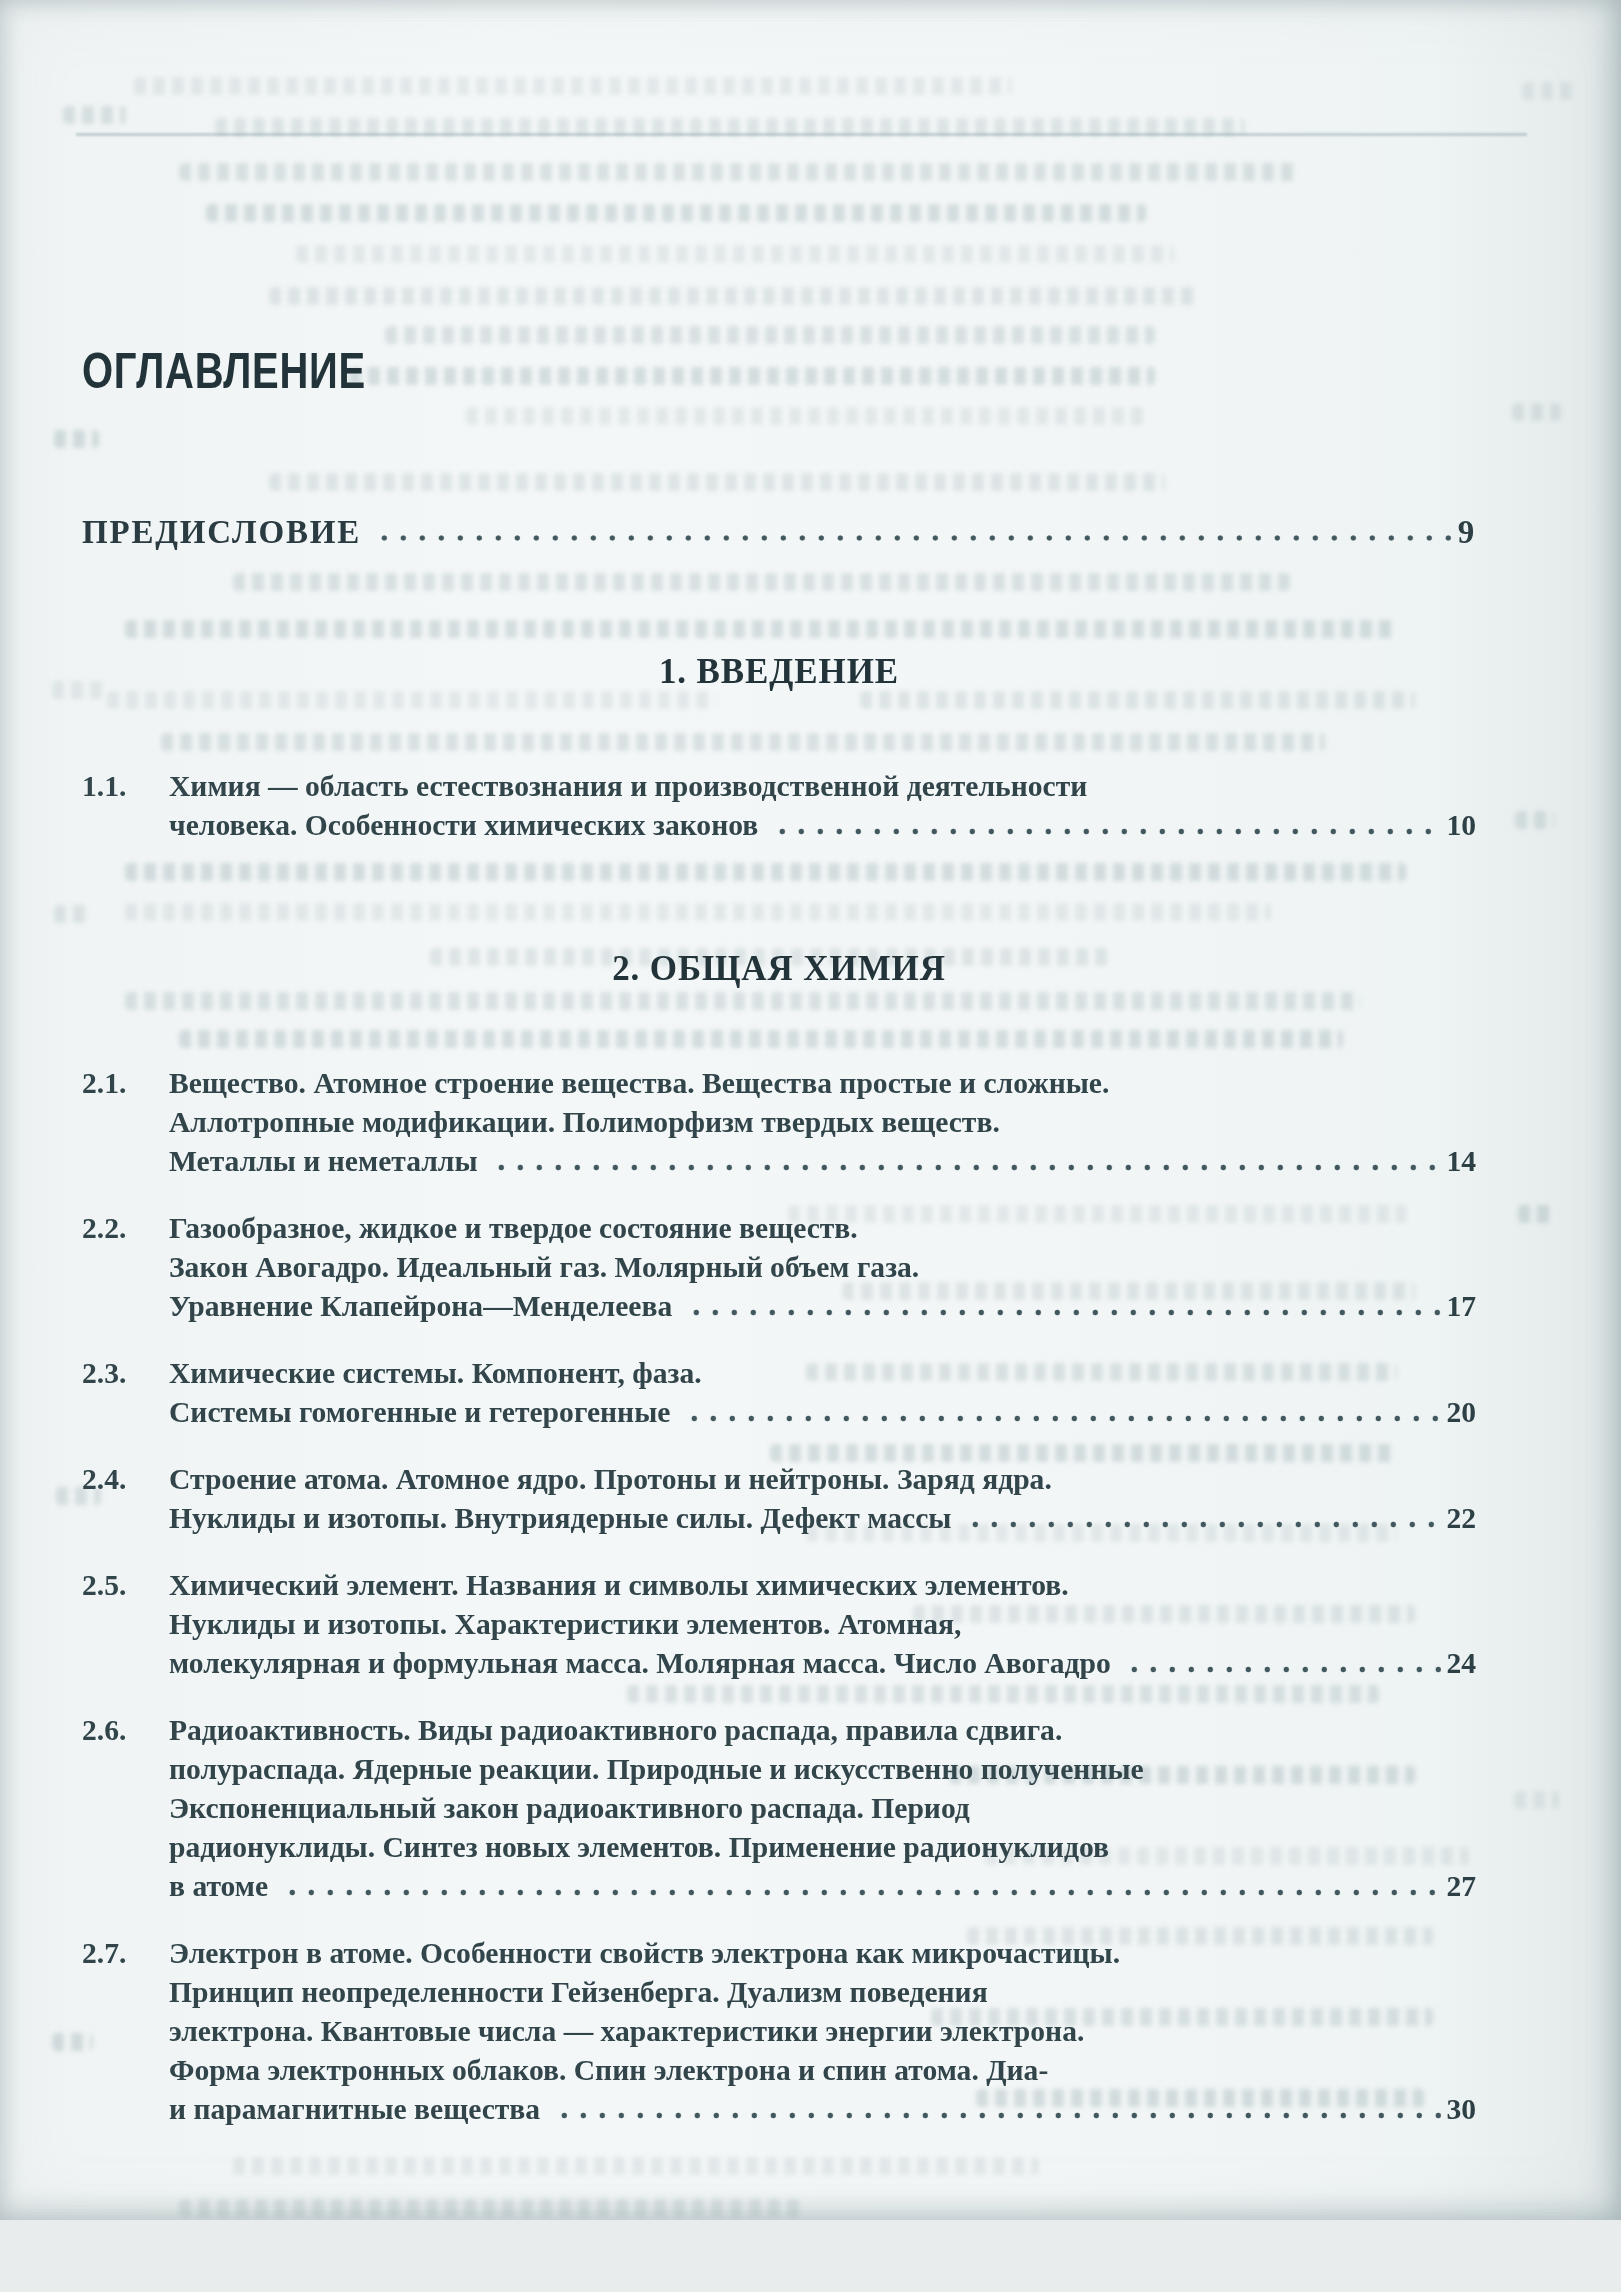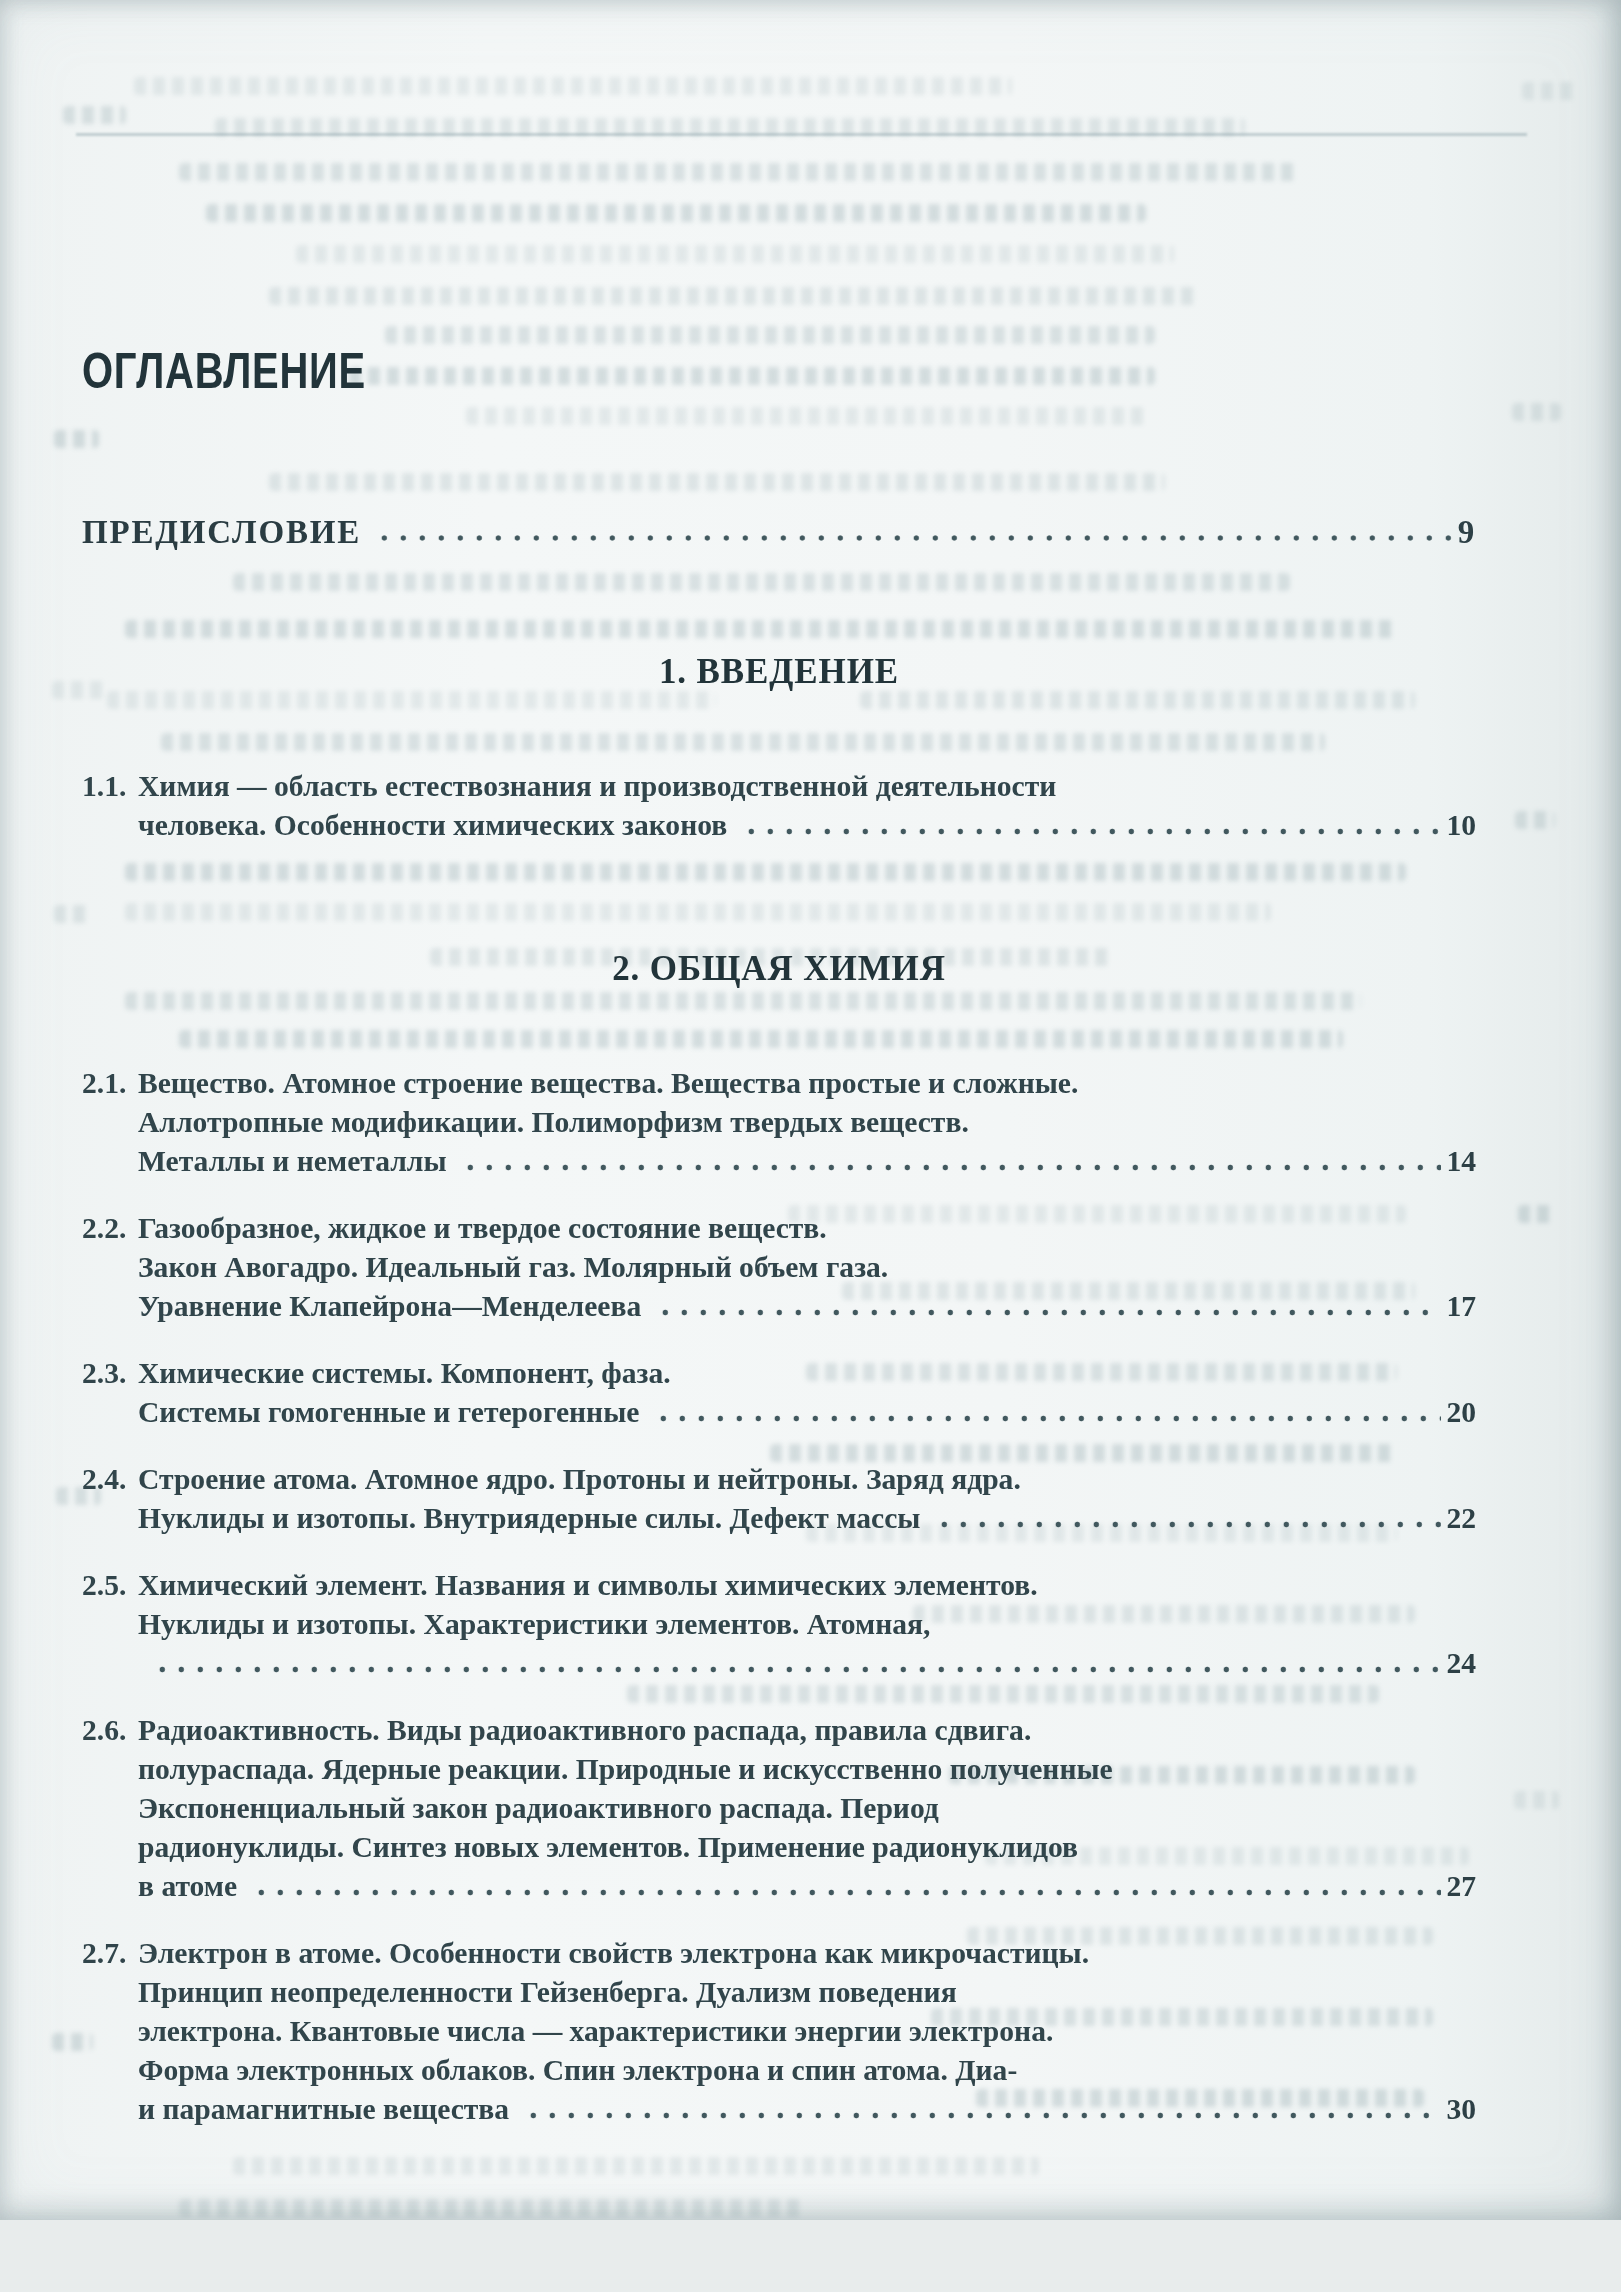--- a/index.html
+++ b/index.html
@@ -49,21 +49,21 @@
     font-size:33px;line-height:42px;letter-spacing:1.8px;
     color:#2a3c42;margin-bottom:23px;white-space:nowrap;
   }
   .section-heading{
     font-size:35px;line-height:45px;letter-spacing:0.9px;
     text-align:center;color:#22343a;
     margin:73px 0;white-space:nowrap;
   }
   .entry{display:flex;margin-bottom:28px;font-size:29.6px;line-height:39px;}
   .entry .num{flex:0 0 56px;white-space:nowrap;}
-  .entry .body{flex:1 1 auto;min-width:0;}
+  .entry .body{flex:1 1 auto;min-width:0;margin-left:31px;}
   .line{white-space:nowrap;}
   .line-last{display:flex;align-items:flex-end;white-space:nowrap;}
   .lt{flex:0 0 auto;font-family:Liberation Serif, serif;}
   .leader{
     flex:1 1 auto;height:12.5px;margin:0 5.4px 7.2px 12.5px;
     background-image:radial-gradient(circle,#41585e 2.3px,rgba(65,88,94,0) 3.1px);
     background-size:19px 12.5px;background-repeat:repeat-x;background-position:1.8px center;
     min-width:36px;
   }
   .preface-line .leader{margin-bottom:9px;}
@@ -198,20 +198,21 @@
         </div>
       </div>
     </div>
 
     <div class="entry">
       <span class="num">2.5.</span>
       <div class="body">
         <div class="line">Химический элемент. Названия и символы химических элементов.</div>
         <div class="line">Нуклиды и изотопы. Характеристики элементов. Атомная,</div>
         <div class="line-last">
+          <span class="lt">молекулярная и формульная масса. Молярная масса. Число Авогадро</span>
           <span class="leader"></span>
           <span class="pagenum">24</span>
         </div>
       </div>
     </div>
 
     <div class="entry">
       <span class="num">2.6.</span>
       <div class="body">
         <div class="line">Радиоактивность. Виды радиоактивного распада, правила сдвига.</div>

